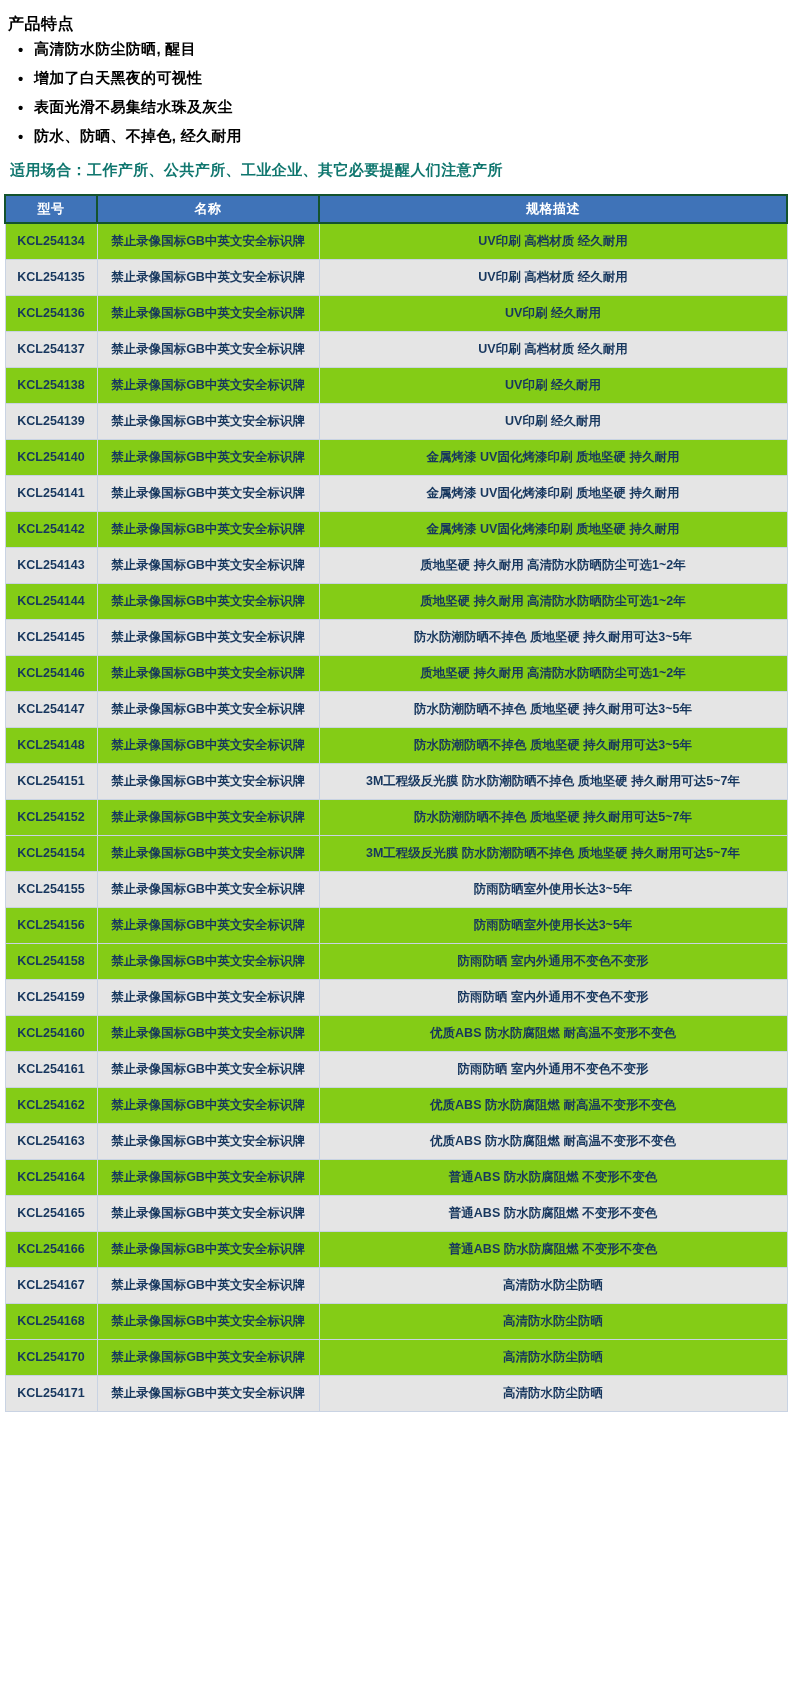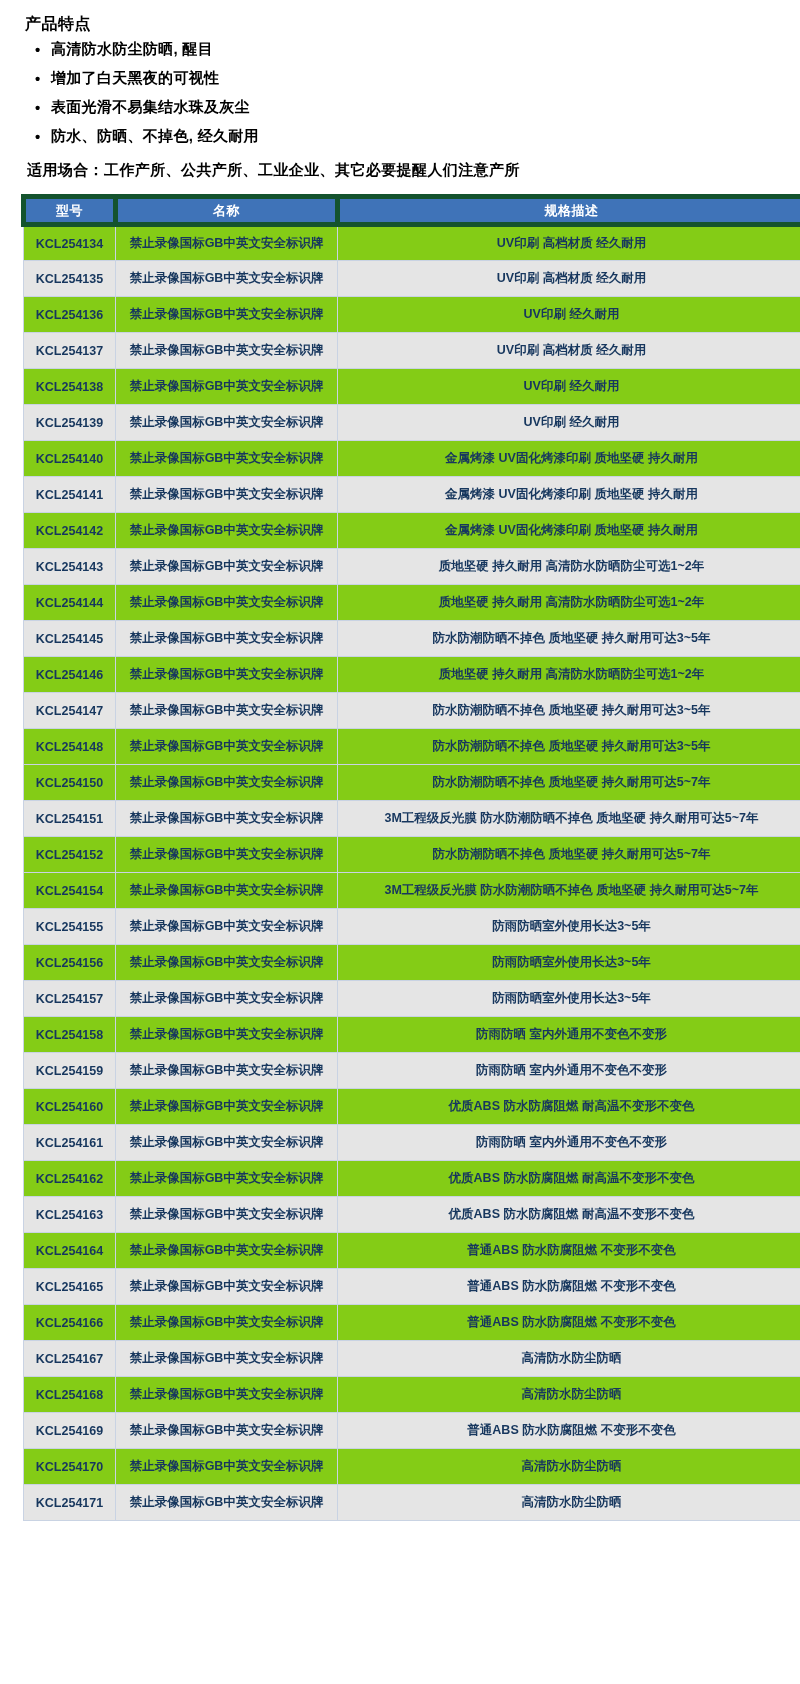--- a/index.html
+++ b/index.html
@@ -8,21 +8,21 @@
     padding: 0;
     background: #ffffff;
   }
   body {
     width: 800px;
     font-family: "Liberation Sans", "DejaVu Sans", sans-serif;
     color: #1a1a1a;
   }
   .page {
     width: 800px;
-    padding: 10px 8px 0 17px;
+    padding: 10px 8px 0 0;
   }
   .features-title {
     font-size: 16px;
     font-weight: bold;
     color: #000;
     margin: 4px 0 6px 8px;
     letter-spacing: 0.5px;
   }
   .features-list {
     list-style: none;
@@ -42,37 +42,37 @@
   .features-list li .bullet {
     position: absolute;
     left: 0;
     top: 1px;
     font-size: 15px;
     line-height: 1;
   }
   .scene-line {
     font-size: 15px;
     font-weight: bold;
-    color: #000000;
+    color: #0f766e;
     margin: 0 0 14px 10px;
     letter-spacing: 0.4px;
   }
   table.spec-table {
     border-collapse: collapse;
     width: 784px;
     margin: 0 0 0 4px;
     table-layout: fixed;
   }
   table.spec-table th {
     background: #3f73b8;
     color: #ffffff;
     font-size: 13px;
     font-weight: bold;
     height: 28px;
-    border: 5px solid #14532d;
+    border: 2px solid #14532d;
     text-align: center;
     letter-spacing: 0.5px;
   }
   table.spec-table td {
     border: 1px solid #c9d3e3;
     height: 36px;
     font-size: 12.5px;
     font-weight: bold;
     color: #17375e;
     text-align: center;
@@ -182,55 +182,45 @@
         <tr class="even">
           <td class="col-model">KCL254147</td>
           <td class="col-name">禁止录像国标GB中英文安全标识牌</td>
           <td class="col-spec">防水防潮防晒不掉色 质地坚硬 持久耐用可达3~5年</td>
         </tr>
         <tr class="odd">
           <td class="col-model">KCL254148</td>
           <td class="col-name">禁止录像国标GB中英文安全标识牌</td>
           <td class="col-spec">防水防潮防晒不掉色 质地坚硬 持久耐用可达3~5年</td>
         </tr>
-        <tr class="odd">
-          <td class="col-model">KCL254150</td>
+        <tr class="even">
+          <td class="col-model">KCL254151</td>
+          <td class="col-name">禁止录像国标GB中英文安全标识牌</td>
+          <td class="col-spec">3M工程级反光膜 防水防潮防晒不掉色 质地坚硬 持久耐用可达5~7年</td>
+        </tr>
+        <tr class="odd">
+          <td class="col-model">KCL254152</td>
           <td class="col-name">禁止录像国标GB中英文安全标识牌</td>
           <td class="col-spec">防水防潮防晒不掉色 质地坚硬 持久耐用可达5~7年</td>
         </tr>
-        <tr class="even">
-          <td class="col-model">KCL254151</td>
+        <tr class="odd">
+          <td class="col-model">KCL254154</td>
           <td class="col-name">禁止录像国标GB中英文安全标识牌</td>
           <td class="col-spec">3M工程级反光膜 防水防潮防晒不掉色 质地坚硬 持久耐用可达5~7年</td>
         </tr>
-        <tr class="odd">
-          <td class="col-model">KCL254152</td>
-          <td class="col-name">禁止录像国标GB中英文安全标识牌</td>
-          <td class="col-spec">防水防潮防晒不掉色 质地坚硬 持久耐用可达5~7年</td>
-        </tr>
-        <tr class="odd">
-          <td class="col-model">KCL254154</td>
-          <td class="col-name">禁止录像国标GB中英文安全标识牌</td>
-          <td class="col-spec">3M工程级反光膜 防水防潮防晒不掉色 质地坚硬 持久耐用可达5~7年</td>
-        </tr>
         <tr class="even">
           <td class="col-model">KCL254155</td>
           <td class="col-name">禁止录像国标GB中英文安全标识牌</td>
           <td class="col-spec">防雨防晒室外使用长达3~5年</td>
         </tr>
         <tr class="odd">
           <td class="col-model">KCL254156</td>
           <td class="col-name">禁止录像国标GB中英文安全标识牌</td>
           <td class="col-spec">防雨防晒室外使用长达3~5年</td>
         </tr>
-        <tr class="even">
-          <td class="col-model">KCL254157</td>
-          <td class="col-name">禁止录像国标GB中英文安全标识牌</td>
-          <td class="col-spec">防雨防晒室外使用长达3~5年</td>
-        </tr>
         <tr class="odd">
           <td class="col-model">KCL254158</td>
           <td class="col-name">禁止录像国标GB中英文安全标识牌</td>
           <td class="col-spec">防雨防晒 室内外通用不变色不变形</td>
         </tr>
         <tr class="even">
           <td class="col-model">KCL254159</td>
           <td class="col-name">禁止录像国标GB中英文安全标识牌</td>
           <td class="col-spec">防雨防晒 室内外通用不变色不变形</td>
         </tr>
@@ -271,25 +261,20 @@
         </tr>
         <tr class="even">
           <td class="col-model">KCL254167</td>
           <td class="col-name">禁止录像国标GB中英文安全标识牌</td>
           <td class="col-spec">高清防水防尘防晒</td>
         </tr>
         <tr class="odd">
           <td class="col-model">KCL254168</td>
           <td class="col-name">禁止录像国标GB中英文安全标识牌</td>
           <td class="col-spec">高清防水防尘防晒</td>
-        </tr>
-        <tr class="even">
-          <td class="col-model">KCL254169</td>
-          <td class="col-name">禁止录像国标GB中英文安全标识牌</td>
-          <td class="col-spec">普通ABS 防水防腐阻燃 不变形不变色</td>
         </tr>
         <tr class="odd">
           <td class="col-model">KCL254170</td>
           <td class="col-name">禁止录像国标GB中英文安全标识牌</td>
           <td class="col-spec">高清防水防尘防晒</td>
         </tr>
         <tr class="even">
           <td class="col-model">KCL254171</td>
           <td class="col-name">禁止录像国标GB中英文安全标识牌</td>
           <td class="col-spec">高清防水防尘防晒</td>

